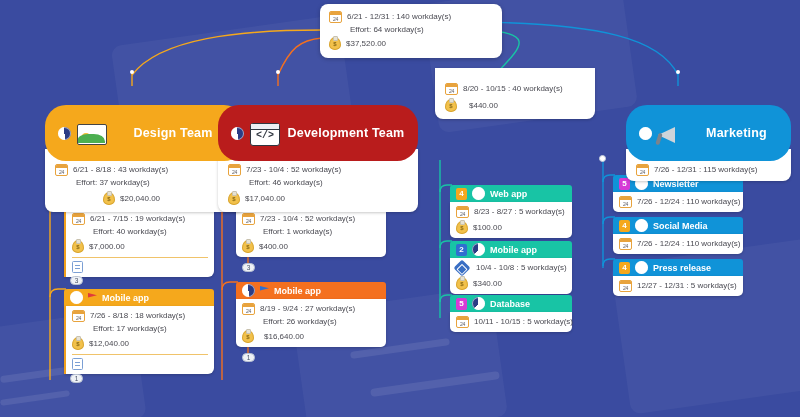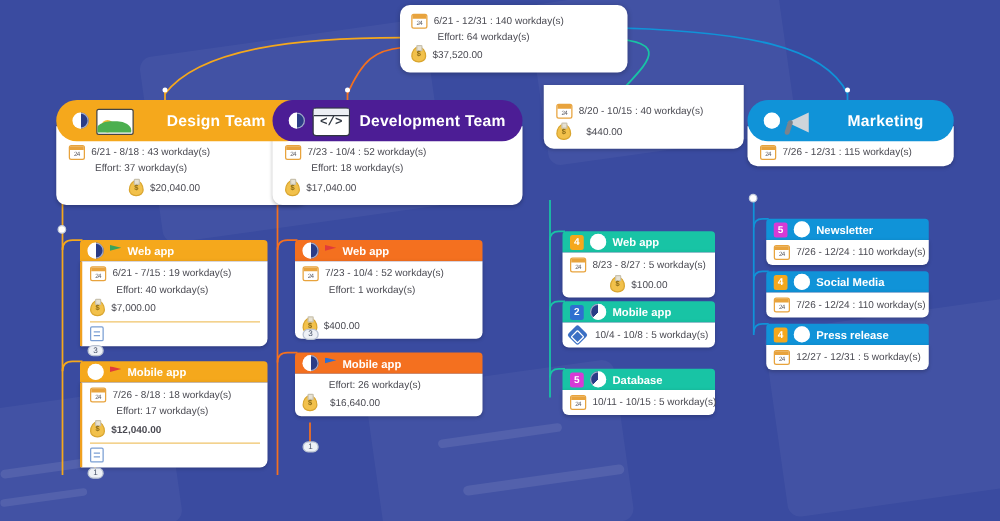--- a/index.html
+++ b/index.html
@@ -83,23 +83,23 @@
     transform: rotate(45deg); border-radius: 2px; position: relative;
   }
   .ico-diamond::after {
     content:""; position:absolute; left:3px; top:3px; width:6px; height:6px;
     border:1.4px solid #fff; border-radius:1px;
   }
 
   
   .team { width: 200px; }
   .team-head {
-    height: 33px; border-radius: 21px;
+    height: 56px; border-radius: 21px;
     display: flex; align-items: center; gap: 6px;
-    padding: 0 12px 0 13px; position: relative; z-index: 2;
+    padding: 0 12px 0 13px; position: relative; z-index: 2; margin-top: 25px;
   }
   .team-title {
     color: #fff; font-size: 12.5px; font-weight: bold; letter-spacing: 0.2px;
     margin-left: auto; margin-right: auto;
   }
   .team-body {
     background: #fff; border-radius: 0 0 8px 8px;
     margin-top: -12px; padding: 15px 10px 7px 10px;
     box-shadow: 0 1px 3px rgba(0,0,0,0.22); position: relative; z-index: 1;
   }
@@ -289,45 +289,45 @@
       <span>Mobile app</span>
     </div>
     <div class="task-body">
       <div class="row">
         <span class="ico ico-cal"></span>
         <span class="txt">7/26 - 8/18 : 18 workday(s)</span>
       </div>
       <div class="row">
         <span class="txt indent">Effort: 17 workday(s)</span>
       </div>
-      <div class="row" style="margin-top:3px;font-weight:bold;">
+      <div class="row" style="margin-top:3px;">
         <span class="ico-money"></span>
         <span class="txt">$12,040.00</span>
       </div>
       <div class="divider"></div>
       <div class="row">
         <span class="ico-note"></span>
       </div>
     </div>
   </div>
   <div class="handle" style="left:70px;top:374px;">1</div>
 
   <div class="node team" style="left:218px;top:80px;">
-    <div class="team-head" style="background:#4c1d95;">
+    <div class="team-head" style="background:#b91c1c;">
       <span class="pie"></span>
       <span class="glyph g-code"></span>
       <span class="team-title">Development Team</span>
     </div>
     <div class="team-body">
       <div class="row">
         <span class="ico ico-cal"></span>
         <span class="txt">7/23 - 10/4 : 52 workday(s)</span>
       </div>
       <div class="row">
-        <span class="txt indent">Effort: 18 workday(s)</span>
+        <span class="txt indent">Effort: 46 workday(s)</span>
       </div>
       <div class="row" style="margin-top:4px;">
         <span class="ico-money"></span>
         <span class="txt">$17,040.00</span>
       </div>
     </div>
   </div>
 
   <div class="node task" style="left:236px;top:192px;">
     <div class="task-head" style="background:#f4701f;">
@@ -336,36 +336,40 @@
       <span>Web app</span>
     </div>
     <div class="task-body">
       <div class="row">
         <span class="ico ico-cal"></span>
         <span class="txt">7/23 - 10/4 : 52 workday(s)</span>
       </div>
       <div class="row">
         <span class="txt indent">Effort: 1 workday(s)</span>
       </div>
-      <div class="row" style="margin-top:17px;">
+      <div class="row" style="margin-top:3px;">
         <span class="ico-money"></span>
         <span class="txt">$400.00</span>
       </div>
     </div>
   </div>
   <div class="handle" style="left:242px;top:263px;">3</div>
 
   <div class="node task" style="left:236px;top:282px;">
     <div class="task-head" style="background:#f4701f;">
       <span class="pie"></span>
       <span style="width:9px;height:9px;background:#2f6fd0;clip-path:polygon(0 0,100% 25%,0 50%);"></span>
       <span>Mobile app</span>
     </div>
     <div class="task-body">
       <div class="row">
+        <span class="ico ico-cal"></span>
+        <span class="txt">8/19 - 9/24 : 27 workday(s)</span>
+      </div>
+      <div class="row">
         <span class="txt indent">Effort: 26 workday(s)</span>
       </div>
       <div class="row" style="margin-top:3px;gap:10px;">
         <span class="ico-money"></span>
         <span class="txt">$16,640.00</span>
       </div>
     </div>
   </div>
   <div class="handle" style="left:242px;top:353px;">1</div>
 
@@ -386,56 +390,60 @@
     <div class="task-head" style="background:#18c4a5;">
       <span class="badge" style="background:#f5a81c;">4</span>
       <span class="pie full"></span>
       <span>Web app</span>
     </div>
     <div class="task-body">
       <div class="row">
         <span class="ico ico-cal"></span>
         <span class="txt">8/23 - 8/27 : 5 workday(s)</span>
       </div>
-      <div class="row" style="margin-top:3px;justify-content:center;">
+      <div class="row" style="margin-top:3px;">
         <span class="ico-money"></span>
         <span class="txt">$100.00</span>
       </div>
     </div>
   </div>
 
   <div class="node task" style="left:450px;top:241px;width:122px;">
     <div class="task-head" style="background:#18c4a5;">
       <span class="badge" style="background:#2f6fd0;">2</span>
       <span class="pie crescent"></span>
       <span>Mobile app</span>
     </div>
     <div class="task-body">
       <div class="row">
         <span class="ico-diamond"></span>
         <span class="txt" style="margin-left:3px;">10/4 - 10/8 : 5 workday(s)</span>
       </div>
+      <div class="row" style="margin-top:3px;">
+        <span class="ico-money"></span>
+        <span class="txt">$340.00</span>
+      </div>
     </div>
   </div>
 
   <div class="node task" style="left:450px;top:295px;width:122px;">
     <div class="task-head" style="background:#18c4a5;">
       <span class="badge" style="background:#d63ad6;">5</span>
       <span class="pie crescent"></span>
       <span>Database</span>
     </div>
     <div class="task-body">
       <div class="row">
         <span class="ico ico-cal"></span>
         <span class="txt">10/11 - 10/15 : 5 workday(s)</span>
       </div>
     </div>
   </div>
 
-  <div class="node team" style="left:598px;top:80px;width:165px;">
+  <div class="node team" style="left:626px;top:80px;width:165px;">
     <div class="team-head" style="background:#1093d8;">
       <span class="pie full"></span>
       <span class="glyph g-mega"></span>
       <span class="team-title">Marketing</span>
     </div>
     <div class="team-body" style="padding-bottom:5px;">
       <div class="row">
         <span class="ico ico-cal"></span>
         <span class="txt">7/26 - 12/31 : 115 workday(s)</span>
       </div>

